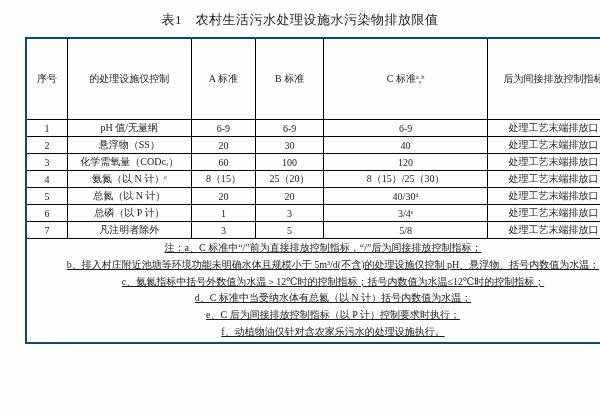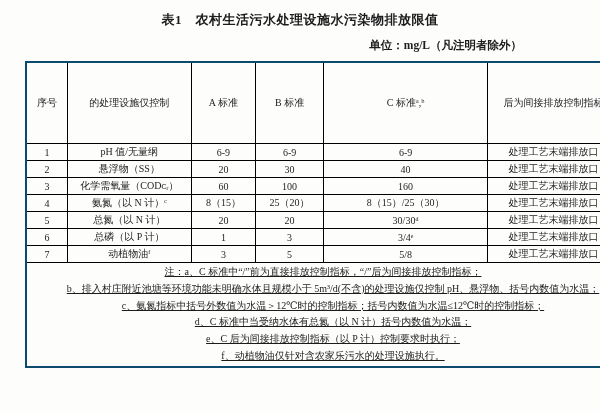--- a/index.html
+++ b/index.html
@@ -6,21 +6,21 @@
   body{
     width:600px;height:413px;
     background:#fdfdfc;
     font-family:"Liberation Serif","DejaVu Serif",serif;
     color:#1c1c1c;
     overflow:hidden;
   }
   .page{position:relative;width:600px;height:413px;}
   .title{
     text-align:center;
-    font-weight:bold;
+    font-weight:normal;
     font-size:13px;
     padding-top:11px;
     letter-spacing:0.5px;
   }
   .unit{
     font-weight:bold;
     font-size:11.5px;
     text-align:right;
     padding-right:78px;
     margin-top:9px;
@@ -56,21 +56,20 @@
   .col-a{width:59px;}
   .col-b{width:62px;}
   .col-c{width:150px;}
   .col-pos{width:121px;}
 </style>
 </head>
 <body>
 
 <div class="page">
   <div class="title">表1　农村生活污水处理设施水污染物排放限值</div>
-  <div class="unit">单位：mg/L（凡注明者除外）</div>
 
   <table class="limits">
     <colgroup>
       <col class="col-idx">
         <col class="col-name">
         <col class="col-a">
       <col class="col-b">
         <col class="col-c">
         <col class="col-pos">
     </colgroup>
@@ -99,50 +98,50 @@
           <td>20</td>
           <td>30</td>
           <td>40</td>
           <td>处理工艺末端排放口</td>
         </tr>
         <tr>
           <td>3</td>
           <td>化学需氧量（CODᴄᵣ）</td>
           <td>60</td>
           <td>100</td>
-          <td>160</td>
+          <td>120</td>
           <td>处理工艺末端排放口</td>
         </tr>
         <tr>
           <td>4</td>
           <td>氨氮（以 N 计）ᶜ</td>
           <td>8（15）</td>
           <td>25（20）</td>
           <td>8（15）/25（30）</td>
           <td>处理工艺末端排放口</td>
         </tr>
         <tr>
           <td>5</td>
           <td>总氮（以 N 计）</td>
           <td>20</td>
           <td>20</td>
-          <td>30/30ᵈ</td>
+          <td>40/30ᵈ</td>
           <td>处理工艺末端排放口</td>
         </tr>
         <tr>
           <td>6</td>
           <td>总磷（以 P 计）</td>
           <td>1</td>
           <td>3</td>
           <td>3/4ᵉ</td>
           <td>处理工艺末端排放口</td>
         </tr>
         <tr>
           <td>7</td>
-          <td>动植物油ᶠ</td>
+          <td>凡注明者除外</td>
           <td>3</td>
           <td>5</td>
           <td>5/8</td>
           <td>处理工艺末端排放口</td>
         </tr>
       </tbody>
     <tbody>
       <tr>
         <td class="notes-cell" colspan="6" id="notes-cell">
             <p class="note first"><span>注：</span>a、C 标准中“/”前为直接排放控制指标，“/”后为间接排放控制指标；</p>

